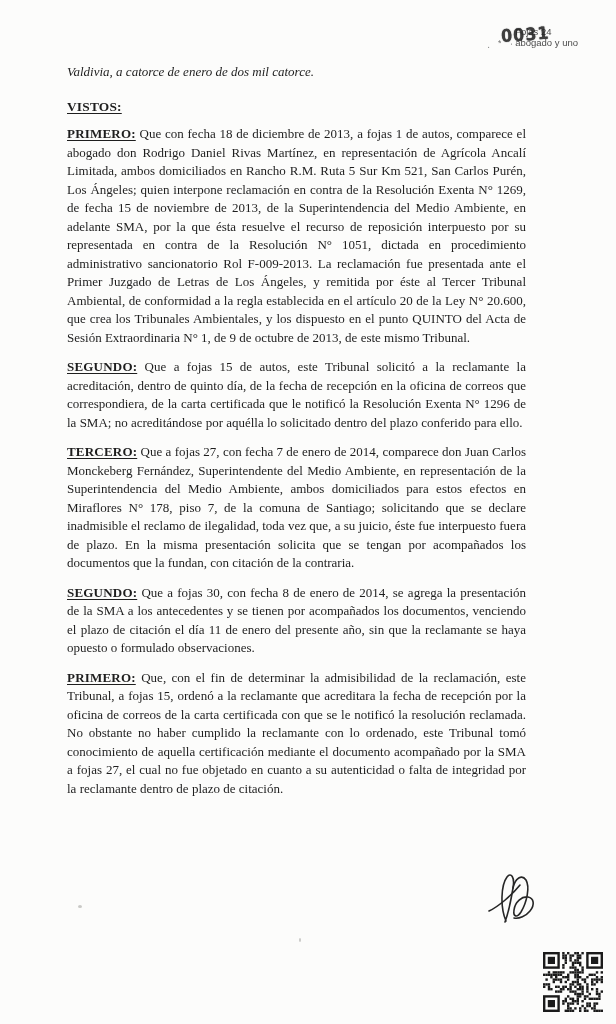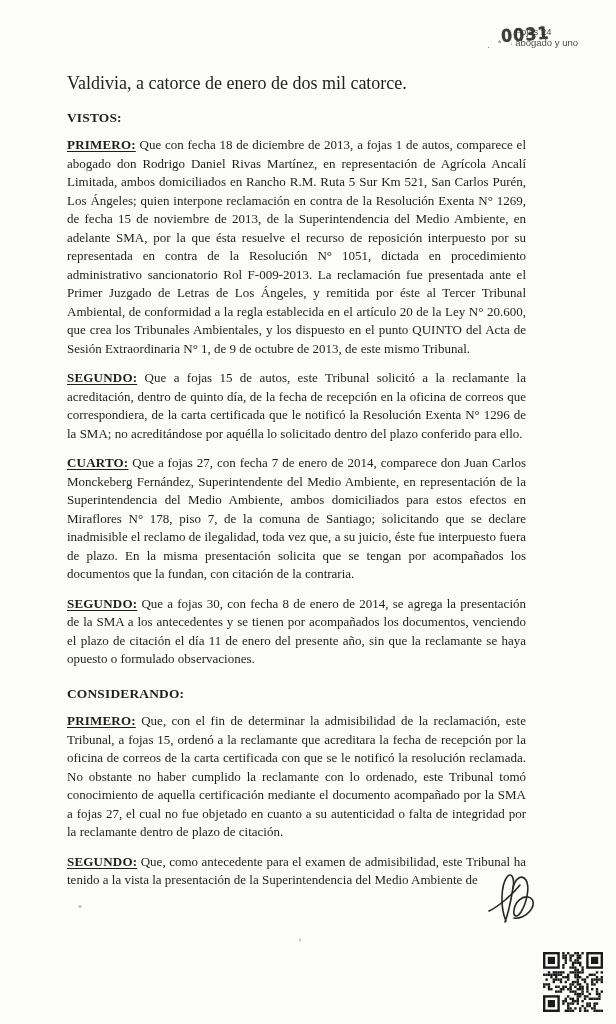--- a/index.html
+++ b/index.html
@@ -11,25 +11,26 @@
     position:relative;
     width:616px;height:1024px;
     margin:0 auto;
     background:#fcfcfb;
     overflow:hidden;
     color:#1e1e1e;
     box-sizing:border-box;
     padding:58px 74px 0 67px;
   }
   .dateline{
-    font-size:18px;line-height:18.5px;margin:16px 0 9px 0;
+    font-size:13px;line-height:18.5px;margin:5px 0 9px 0;font-style:italic;
   }
   .heading{
     font-size:13.4px;line-height:18.5px;
     font-weight:bold;
+    text-decoration:underline;
     text-underline-offset:2px;
     margin:16px 0 9px 0;
     letter-spacing:.2px;
   }
   .para{
     font-size:13px;line-height:18.5px;
     text-align:justify;
     margin:0 16px 11px 0;
   }
   .lead{
@@ -94,40 +95,35 @@
     <span class="lead">PRIMERO:</span>
     <span>Que con fecha 18 de diciembre de 2013, a fojas 1 de autos, comparece el abogado don Rodrigo Daniel Rivas Martínez, en representación de Agrícola Ancalí Limitada, ambos domiciliados en Rancho R.M. Ruta 5 Sur Km 521, San Carlos Purén, Los Ángeles; quien interpone reclamación en contra de la Resolución Exenta N° 1269, de fecha 15 de noviembre de 2013, de la Superintendencia del Medio Ambiente, en adelante SMA, por la que ésta resuelve el recurso de reposición interpuesto por su representada en contra de la Resolución N° 1051, dictada en procedimiento administrativo sancionatorio Rol F-009-2013. La reclamación fue presentada ante el Primer Juzgado de Letras de Los Ángeles, y remitida por éste al Tercer Tribunal Ambiental, de conformidad a la regla establecida en el artículo 20 de la Ley N° 20.600, que crea los Tribunales Ambientales, y los dispuesto en el punto QUINTO del Acta de Sesión Extraordinaria N° 1, de 9 de octubre de 2013, de este mismo Tribunal.</span>
   </p>
 
   <p class="para">
     <span class="lead">SEGUNDO:</span>
     <span>Que a fojas 15 de autos, este Tribunal solicitó a la reclamante la acreditación, dentro de quinto día, de la fecha de recepción en la oficina de correos que correspondiera, de la carta certificada que le notificó la Resolución Exenta N° 1296 de la SMA; no acreditándose por aquélla lo solicitado dentro del plazo conferido para ello.</span>
   </p>
 
   <p class="para">
-    <span class="lead">CUARTO:</span>
+    <span class="lead">TERCERO:</span>
     <span>Que a fojas 27, con fecha 7 de enero de 2014, comparece don Juan Carlos Monckeberg Fernández, Superintendente del Medio Ambiente, en representación de la Superintendencia del Medio Ambiente, ambos domiciliados para estos efectos en Miraflores N° 178, piso 7, de la comuna de Santiago; solicitando que se declare inadmisible el reclamo de ilegalidad, toda vez que, a su juicio, éste fue interpuesto fuera de plazo. En la misma presentación solicita que se tengan por acompañados los documentos que la fundan, con citación de la contraria.</span>
   </p>
 
   <p class="para">
     <span class="lead">SEGUNDO:</span>
     <span>Que a fojas 30, con fecha 8 de enero de 2014, se agrega la presentación de la SMA a los antecedentes y se tienen por acompañados los documentos, venciendo el plazo de citación el día 11 de enero del presente año, sin que la reclamante se haya opuesto o formulado observaciones.</span>
   </p>
 
-  <h2 class="heading">CONSIDERANDO:</h2>
 
   <p class="para">
     <span class="lead">PRIMERO:</span>
     <span>Que, con el fin de determinar la admisibilidad de la reclamación, este Tribunal, a fojas 15, ordenó a la reclamante que acreditara la fecha de recepción por la oficina de correos de la carta certificada con que se le notificó la resolución reclamada. No obstante no haber cumplido la reclamante con lo ordenado, este Tribunal tomó conocimiento de aquella certificación mediante el documento acompañado por la SMA a fojas 27, el cual no fue objetado en cuanto a su autenticidad o falta de integridad por la reclamante dentro de plazo de citación.</span>
   </p>
 
-  <p class="para">
-    <span class="lead">SEGUNDO:</span>
-    <span>Que, como antecedente para el examen de admisibilidad, este Tribunal ha tenido a la vista la presentación de la Superintendencia del Medio Ambiente de</span>
-  </p>
 
   <div class="signature">
     <svg viewBox="0 0 54 60" xmlns="http://www.w3.org/2000/svg">
       <g fill="none" stroke="#262626" stroke-width="1.6" stroke-linecap="round">
         <path d="M3 42 C 12 38, 26 26, 34 16"></path>
         <path d="M20 52 C 14 38, 15 16, 21 8 C 25 3, 29 8, 27 19 C 25 31, 22 45, 19 53"></path>
         <path d="M27 19 C 29 9, 36 5, 40 11 C 44 18, 41 33, 35 43 C 31 49, 27 48, 28 41 C 29 33, 36 27, 42 28 C 48 29, 49 36, 44 42 C 40 47, 33 50, 28 49"></path>
       </g>
     </svg>
   </div>

